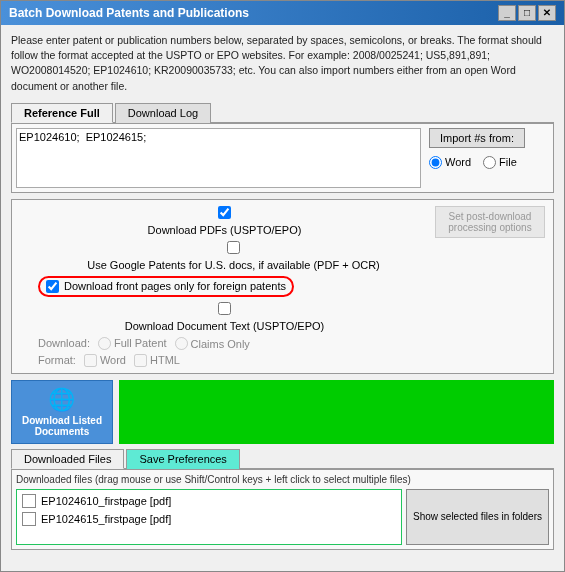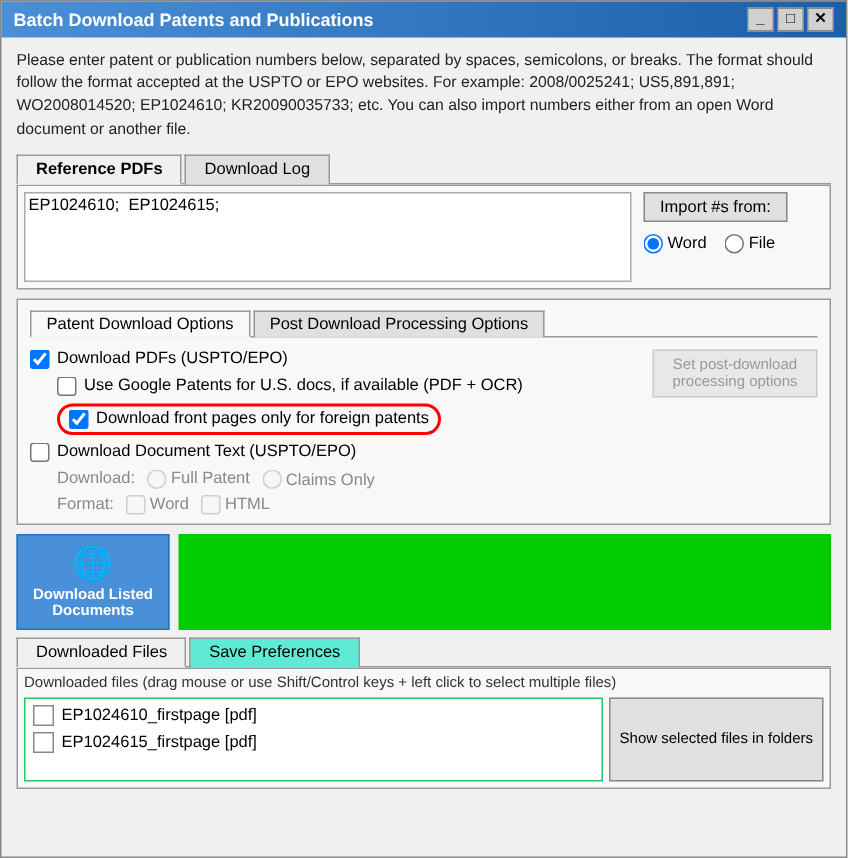--- a/index.html
+++ b/index.html
@@ -145,20 +145,21 @@
       background: #f8f8f8;
       border-bottom: 1px solid #f8f8f8;
     }
 
     .checkbox-row {
       display: flex;
       align-items: center;
       gap: 5px;
       margin-bottom: 5px;
       font-size: 11px;
+      flex-direction: column;
     }
     .checkbox-row.indent {
       margin-left: 18px;
     }
     .highlight-oval {
       border: 2px solid red;
       border-radius: 12px;
       padding: 2px 6px;
       display: inline-flex;
       align-items: center;
@@ -326,21 +327,21 @@
     </div>
   </div>
 
   <div class="content">
 
     <div class="description">
       <span>Please enter patent or publication numbers below, separated by spaces, semicolons, or breaks. The format should follow the format accepted at the USPTO or EPO websites. For example: 2008/0025241; US5,891,891; WO2008014520; EP1024610; KR20090035733; etc. You can also import numbers either from an open Word document or another file.</span>
     </div>
 
     <div class="tab-bar">
-      <div class="tab active">Reference PDFs</div>
+      <div class="tab active">Reference Full</div>
       <div class="tab">Download Log</div>
     </div>
 
     <div class="textarea-section">
       <textarea class="patent-input" style="">EP1024610;  EP1024615;</textarea>
       <div class="import-section">
         <button class="import-btn">Import #s from:</button>
         <div class="radio-group">
           <label class="radio-label">
             <input type="radio" name="import_from" checked="" style="">
@@ -348,24 +349,20 @@
           </label>
           <label class="radio-label">
             <input type="radio" name="import_from" style="">
             <span>File</span>
           </label>
         </div>
       </div>
     </div>
 
     <div class="options-panel">
-      <div class="options-tab-bar">
-        <div class="options-tab active">Patent Download Options</div>
-        <div class="options-tab">Post Download Processing Options</div>
-      </div>
 
       <div class="row-with-right">
         <div class="options-left">
           
           <div class="checkbox-row">
             <input type="checkbox" checked="" style="">
             <span>Download PDFs (USPTO/EPO)</span>
           </div>
           
           <div class="checkbox-row indent">

